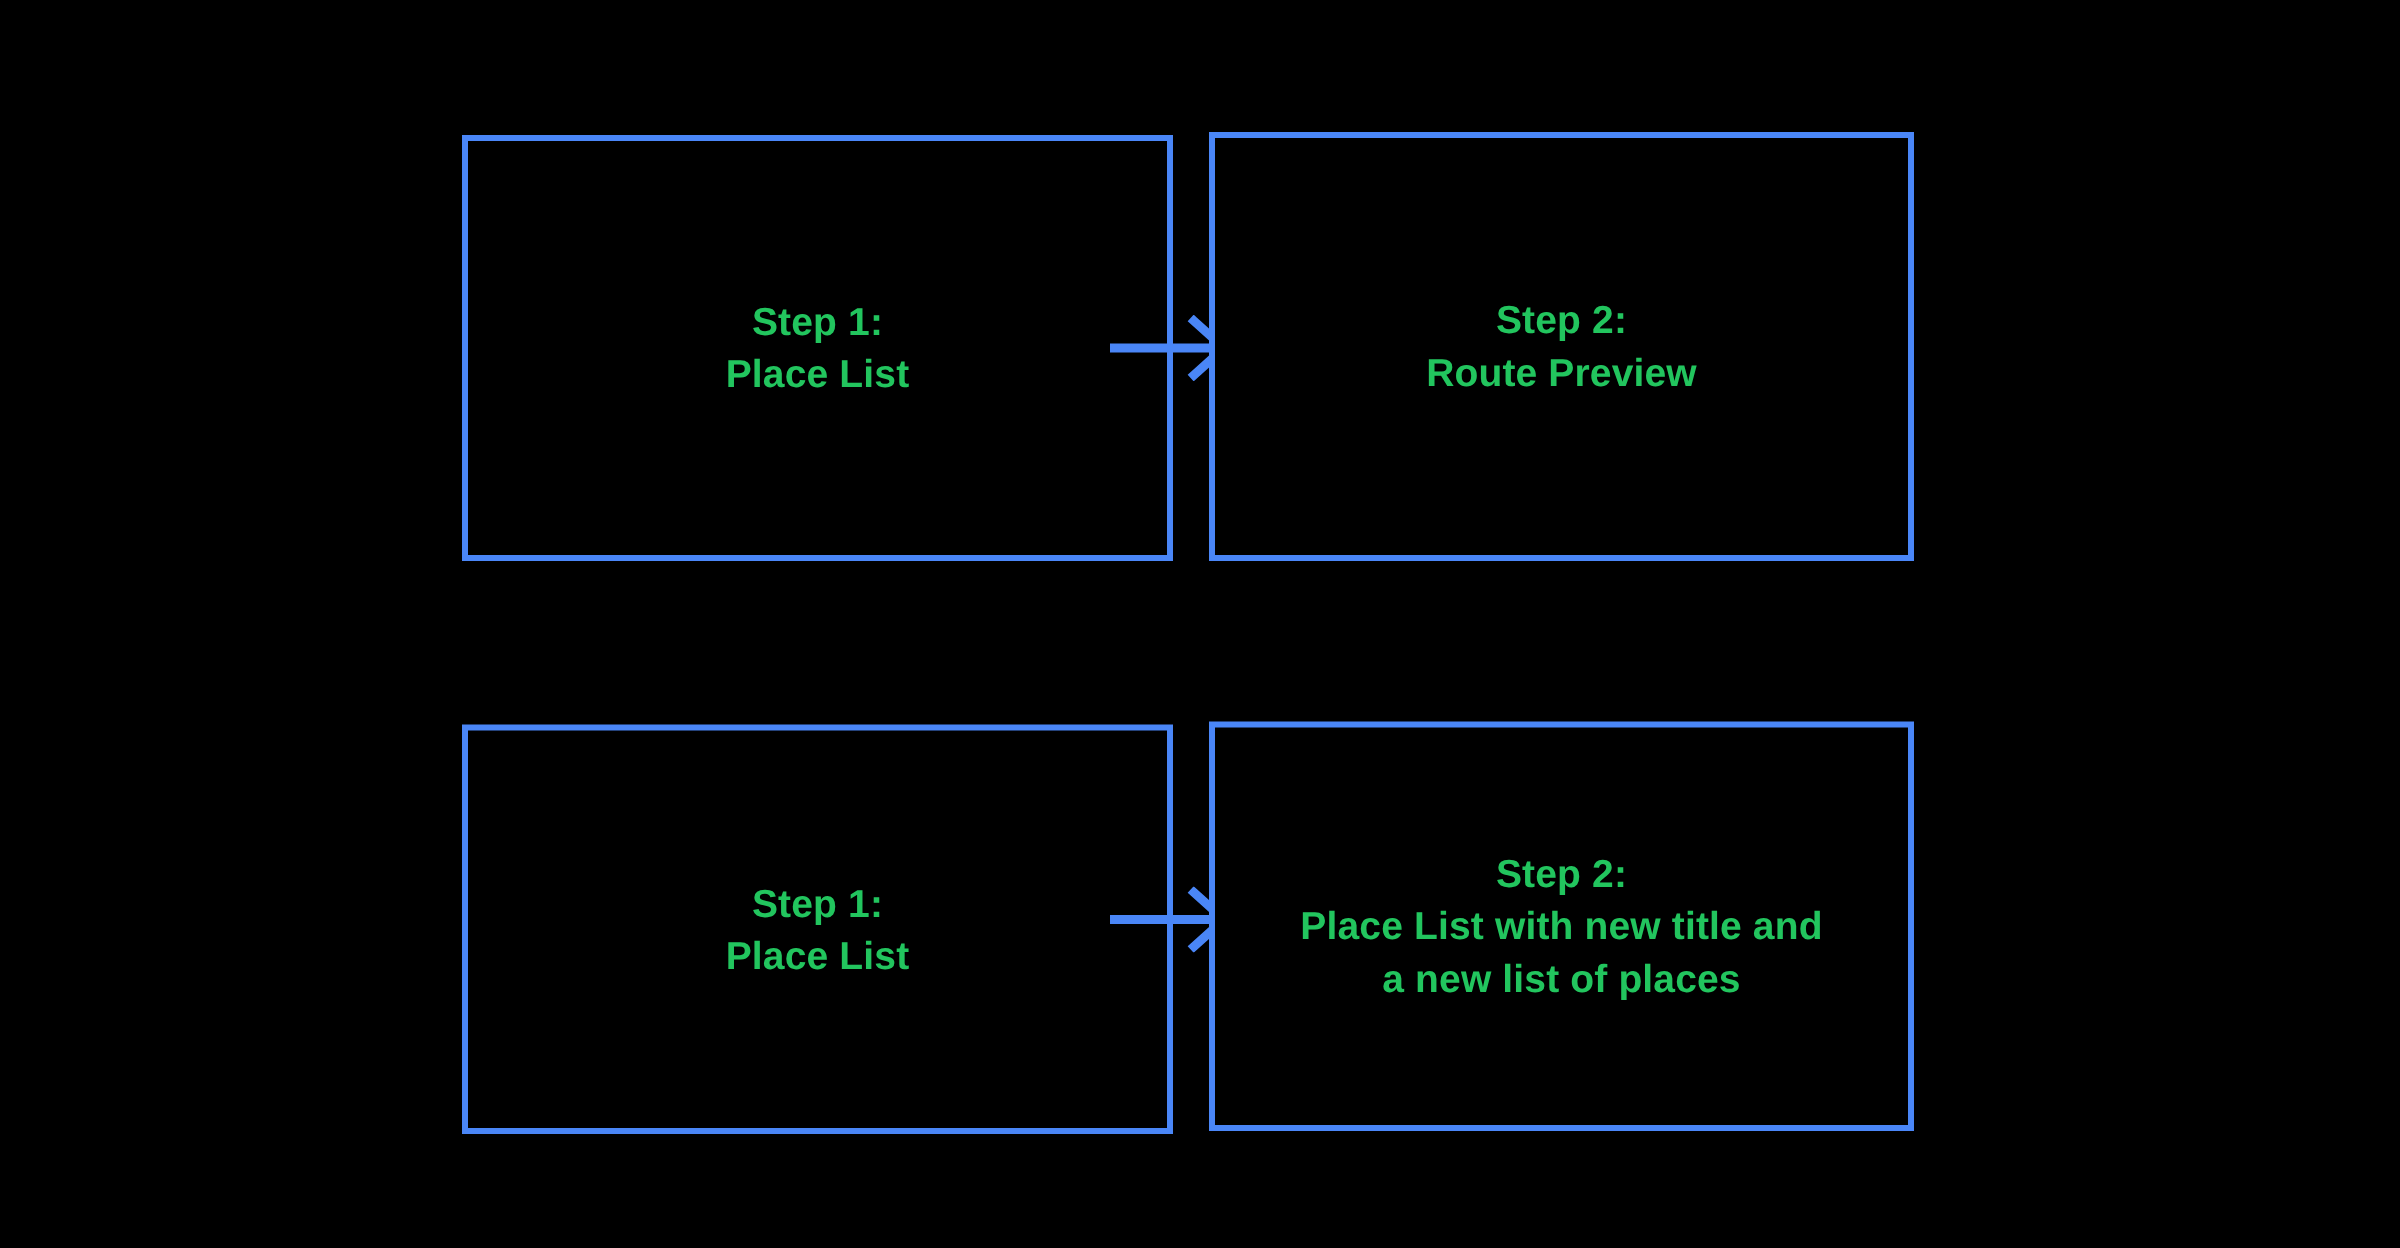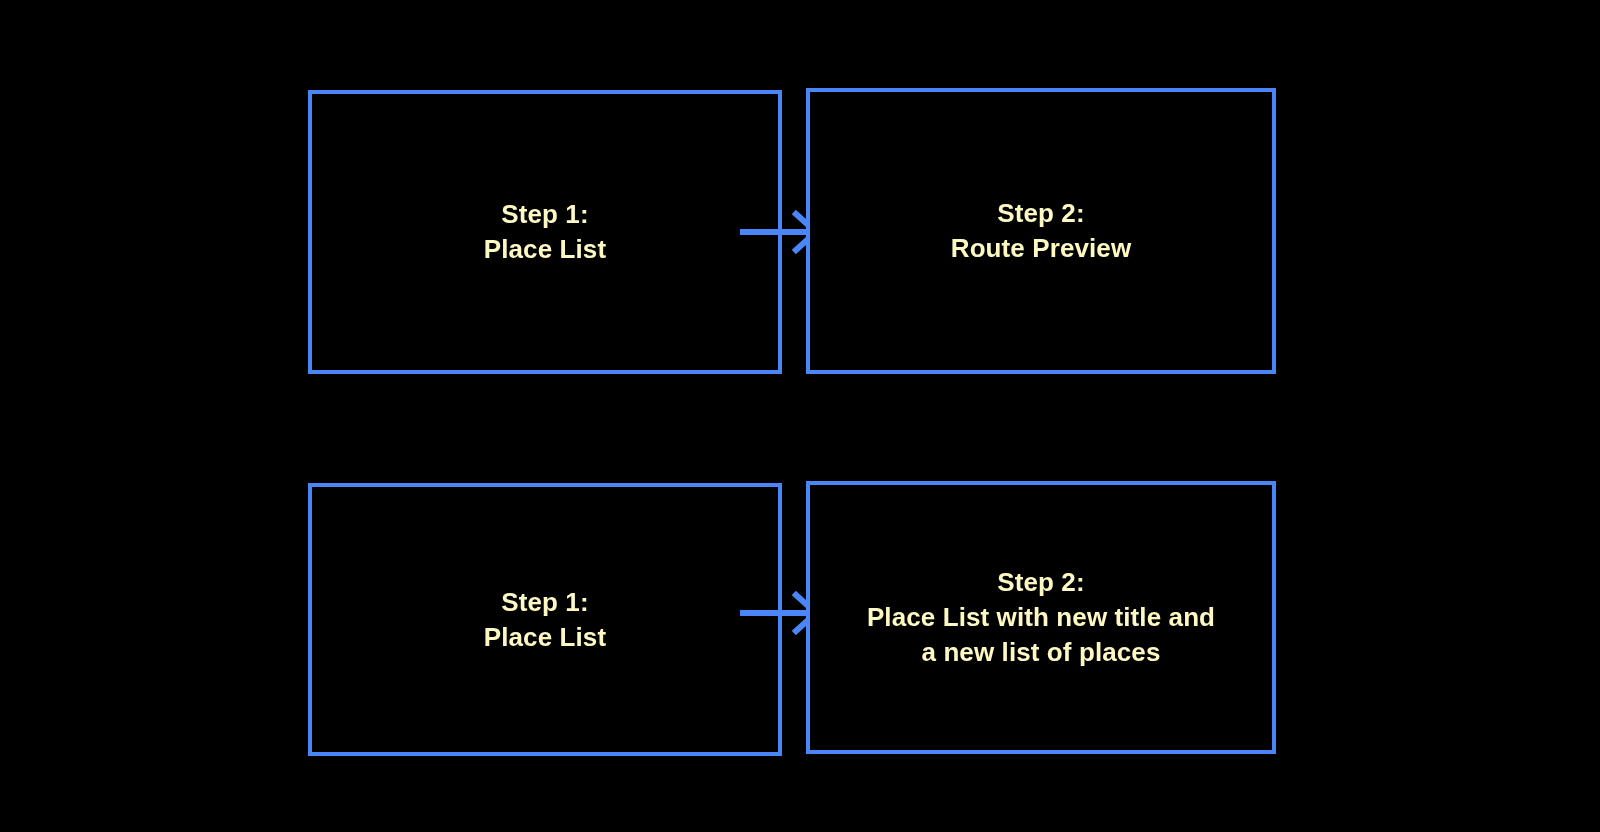--- a/index.html
+++ b/index.html
@@ -38,21 +38,21 @@
     text-align: center;
   }
   
   #row-1 .box-left  { left: 308px; top: 2px;  width: 474px; height: 284px; }
   #row-1 .box-right { left: 806px; top: 0px;  width: 470px; height: 286px; }
   
   #row-2 .box-left  { left: 308px; top: 2px;  width: 474px; height: 273px; }
   #row-2 .box-right { left: 806px; top: 0px;  width: 470px; height: 273px; }
 
   .step-label {
-    color: #fef9c3;
+    color: #22c55e;
     font-size: 26px;
     font-weight: bold;
     line-height: 35px;
     letter-spacing: 0.1px;
     white-space: pre-line;
     padding: 0 10px;
   }
 
   
   .connector {

